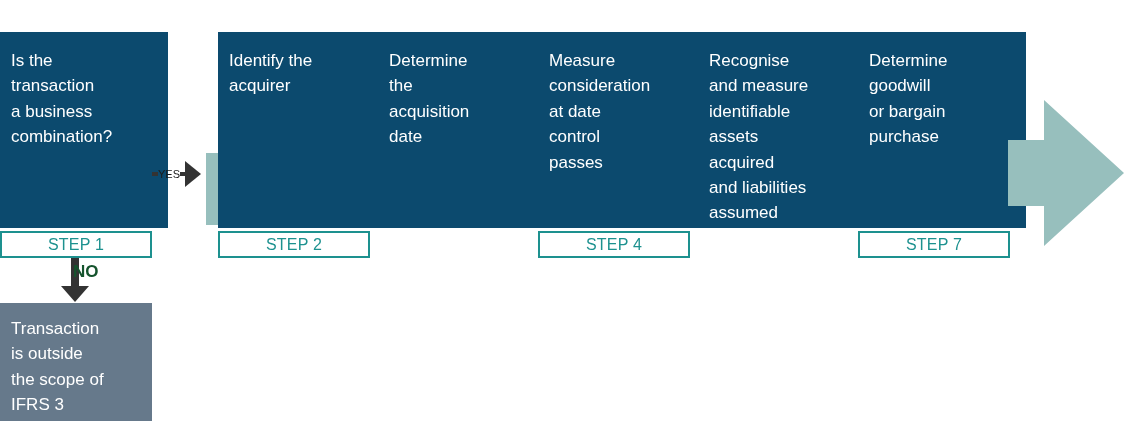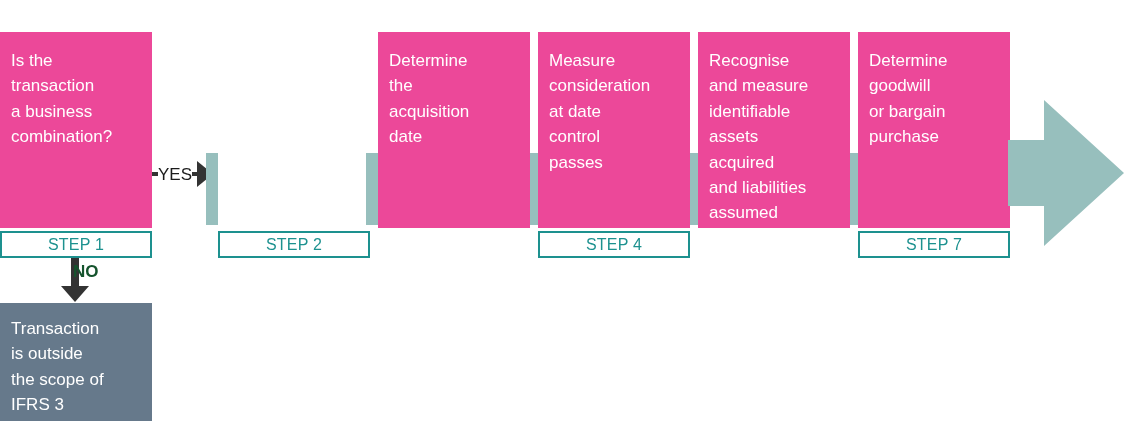--- a/index.html
+++ b/index.html
@@ -35,23 +35,23 @@
   .step {
     position: absolute;
     top: 32px;
     width: 152px;
     height: 226px;
   }
   .step-body {
     position: absolute;
     left: 0;
     top: 0;
-    width: 152px;
+    width: 168px;
     height: 196px;
-    background: #ec4899;
+    background: #0c4a6e;
     box-sizing: border-box;
     padding: 16px 11px 0 11px;
   }
   .step-text {
     color: #ffffff;
     font-size: 17px;
     line-height: 25.4px;
     font-weight: 400;
     white-space: pre-line;
   }
@@ -93,21 +93,21 @@
     display: flex;
     align-items: center;
   }
   .yes-stub {
     width: 6px;
     height: 4px;
     background: #333333;
   }
   .yes-label {
     color: #1b1b1b;
-    font-size: 17px;
+    font-size: 11px;
     line-height: 17px;
     padding: 0 0px;
   }
   .yes-stub2 {
     width: 5px;
     height: 4px;
     background: #333333;
   }
   .yes-arrowhead {
     width: 0;
@@ -210,20 +210,24 @@
 IFRS 3</div>
   </div>
 
   <div class="connector" style="left:206px;"></div>
   <div class="connector" style="left:366px;"></div>
   <div class="connector" style="left:526px;"></div>
   <div class="connector" style="left:686px;"></div>
   <div class="connector" style="left:846px;"></div>
 
   <div class="step" style="left:218px;">
+    <div class="step-body">
+      <div class="step-text">Identify the
+acquirer</div>
+    </div>
     <div class="step-footer">
       <span class="step-footer-label">STEP 2</span>
     </div>
   </div>
 
   <div class="step" style="left:378px;">
     <div class="step-body">
       <div class="step-text">Determine
 the
 acquisition

